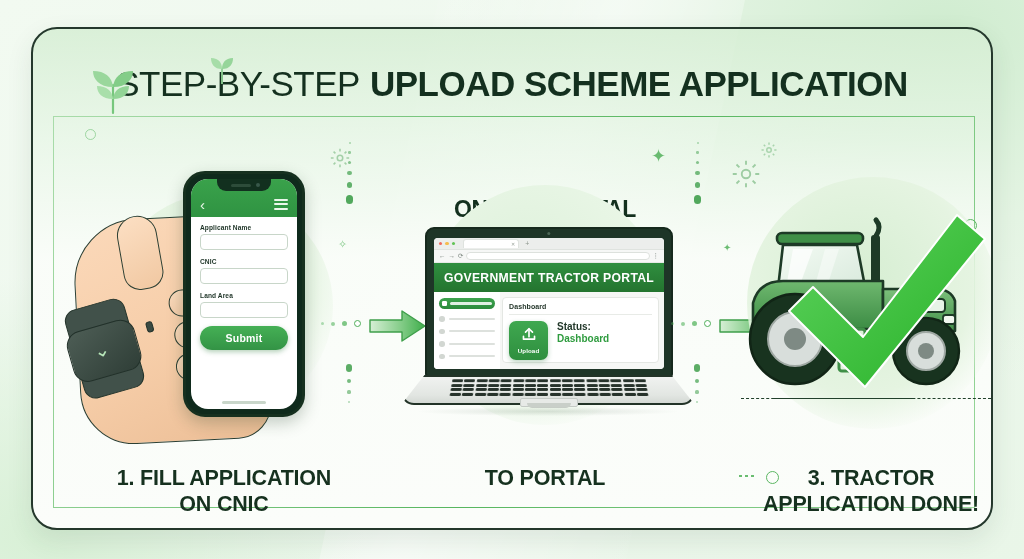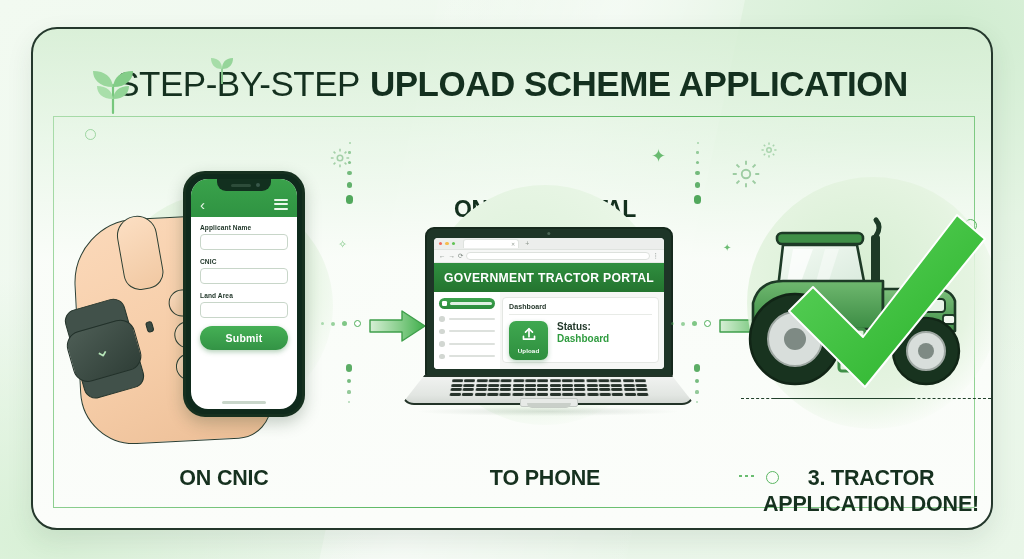--- a/index.html
+++ b/index.html
@@ -701,23 +701,24 @@
 
         <path d="M92 96 L142 146 L236 24 L264 48 L144 196 L68 120 Z" fill="url(#checkg)" stroke="#ffffff" stroke-width="2" stroke-linejoin="round"></path>
       </svg>
 
       <div class="ground"></div>
       <div class="ground-solid"></div>
     </div>
   </div>
 
   <div class="caption cap-1">
+    <span>1. FILL APPLICATION</span>
     <span>ON CNIC</span>
   </div>
   <div class="caption cap-2">
-    <span>TO PHONE</span>
+    <span>TO PORTAL</span>
   </div>
   <div class="caption cap-3">
     <span>3. TRACTOR</span>
     <span>APPLICATION DONE!</span>
   </div>
 
 </div>
 
 </body></html>

